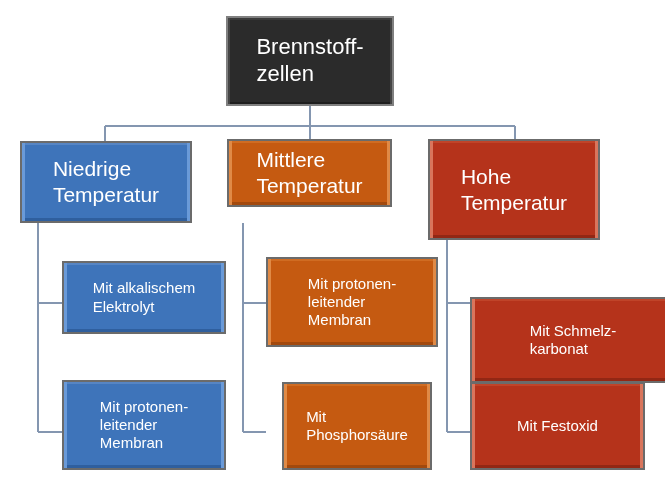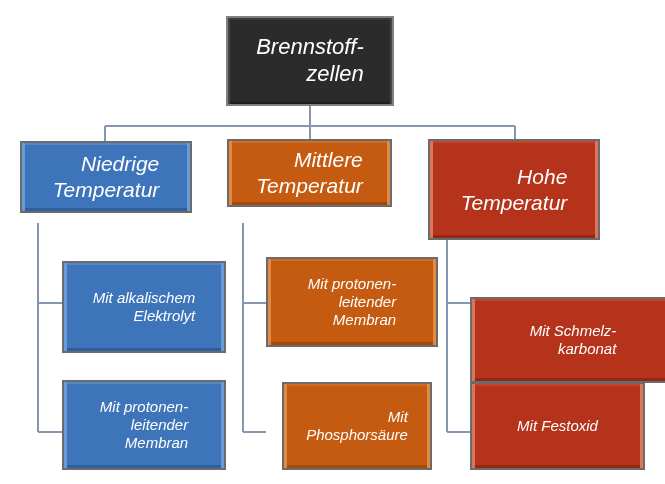--- a/index.html
+++ b/index.html
@@ -26,28 +26,27 @@
     height: 484px;
   }
 
   
   .node {
     position: absolute;
     box-sizing: border-box;
     display: flex;
     align-items: center;
     justify-content: center;
-    text-align: right;
+    text-align: left;
     color: #ffffff;
     line-height: 1.22;
     white-space: pre-line;
     border-style: solid;
     border-width: 2px;
     z-index: 3;
-    font-style: italic;
   }
 
   
   .node.root {
     background: #2b2b2b;
     border-color: #808080;
     box-shadow: inset 2px 0 0 0 #454545,
                 inset -2px 0 0 0 #454545,
                 inset 0 2px 0 0 #3a3a3a,
                 inset 0 -2px 0 0 #1e1e1e;
@@ -121,36 +120,36 @@
       <path d="M 447 303 L 470 303"></path>
       <path d="M 447 432 L 470 432"></path>
     </g>
   </svg>
 
   <div class="node root" style="left:226px; top:16px; width:168px; height:90px;">
     <span class="label">Brennstoff-
 zellen</span>
   </div>
 
-  <div class="node level2 blue" style="left:20px; top:141px; width:172px; height:72px;">
+  <div class="node level2 blue" style="left:20px; top:141px; width:172px; height:82px;">
     <span class="label">Niedrige
 Temperatur</span>
   </div>
 
   <div class="node level2 orange" style="left:227px; top:139px; width:165px; height:68px;">
     <span class="label">Mittlere
 Temperatur</span>
   </div>
 
   <div class="node level2 red" style="left:428px; top:139px; width:172px; height:101px;">
     <span class="label">Hohe
 Temperatur</span>
   </div>
 
-  <div class="node leaf blue" style="left:62px; top:261px; width:164px; height:92px;">
+  <div class="node leaf blue" style="left:62px; top:261px; width:164px; height:73px;">
     <span class="label">Mit alkalischem
 Elektrolyt</span>
   </div>
 
   <div class="node leaf blue" style="left:62px; top:380px; width:164px; height:90px;">
     <span class="label">Mit protonen-
 leitender
 Membran</span>
   </div>
 

